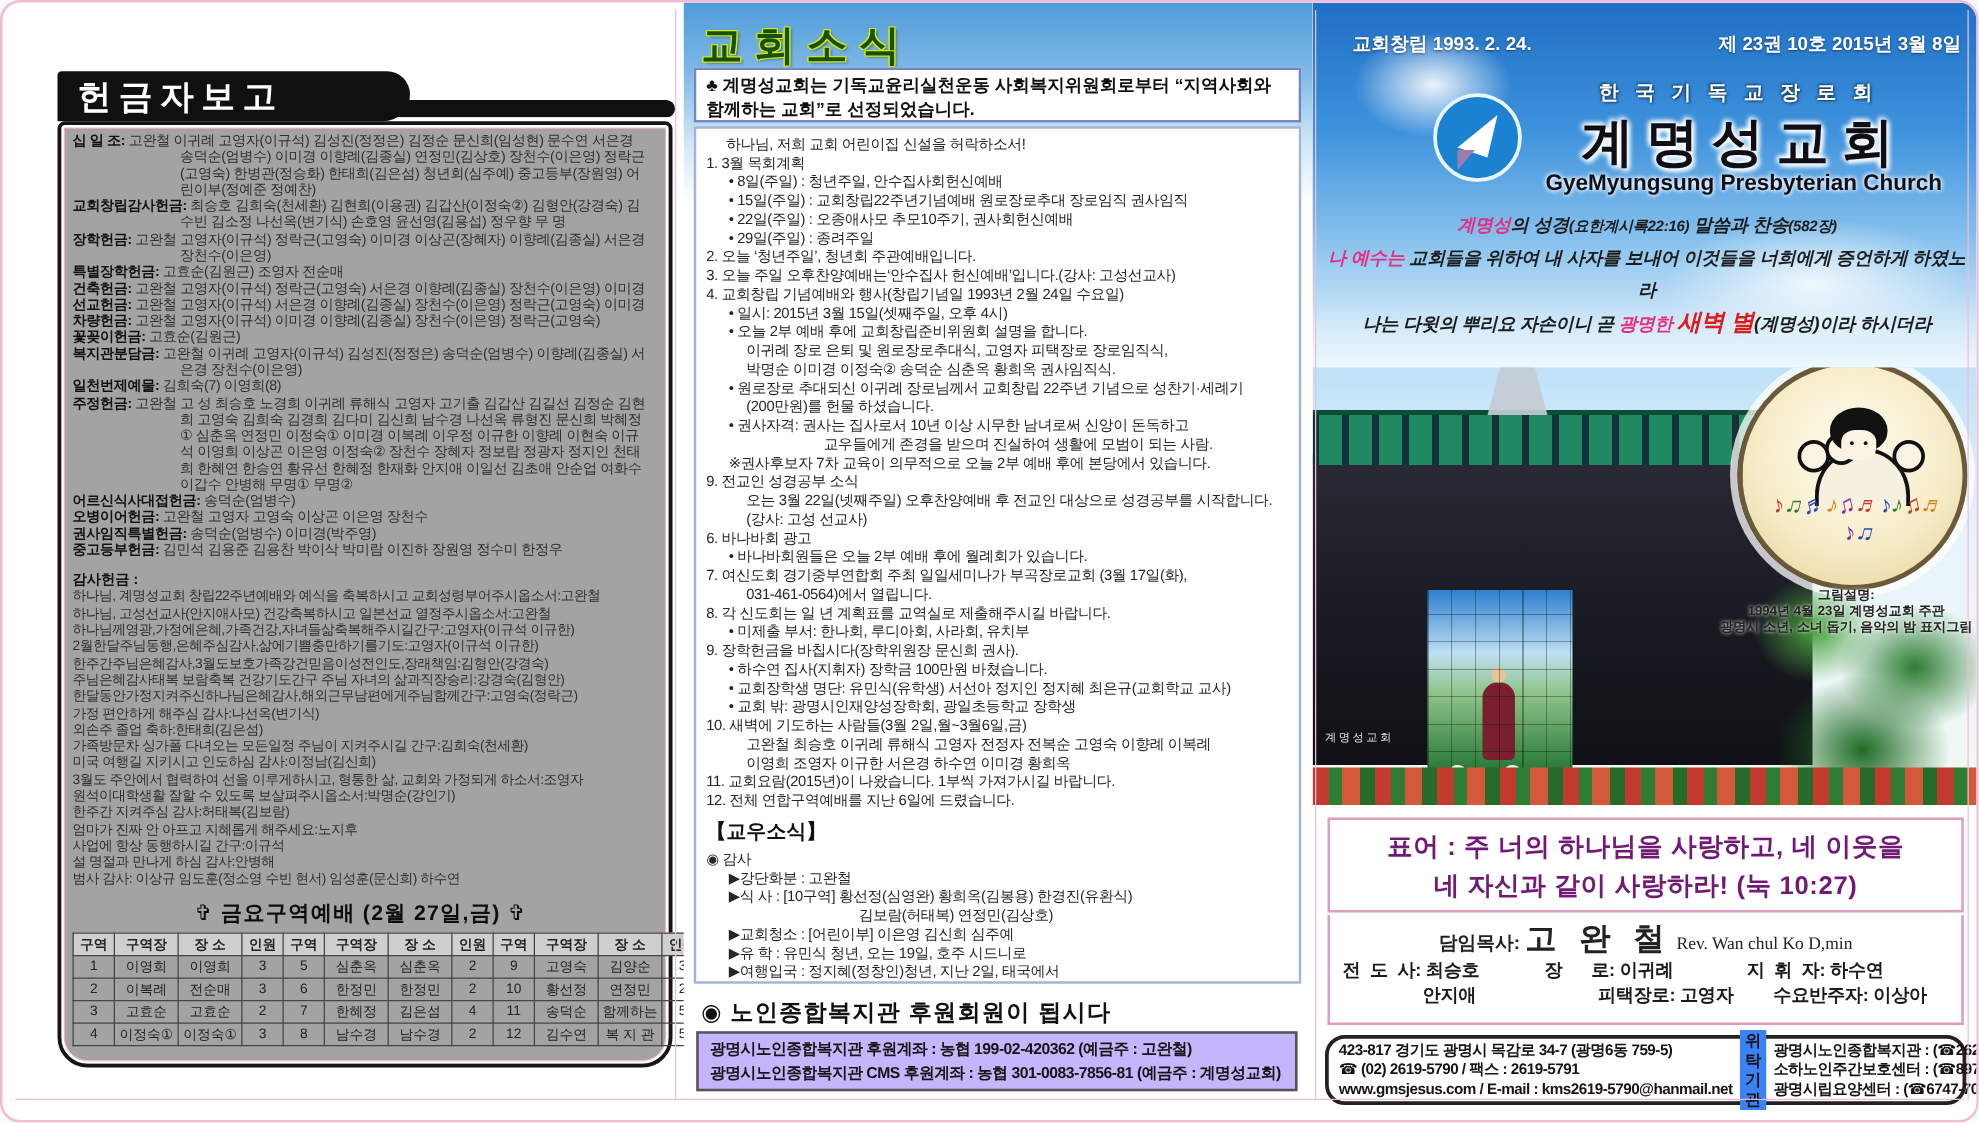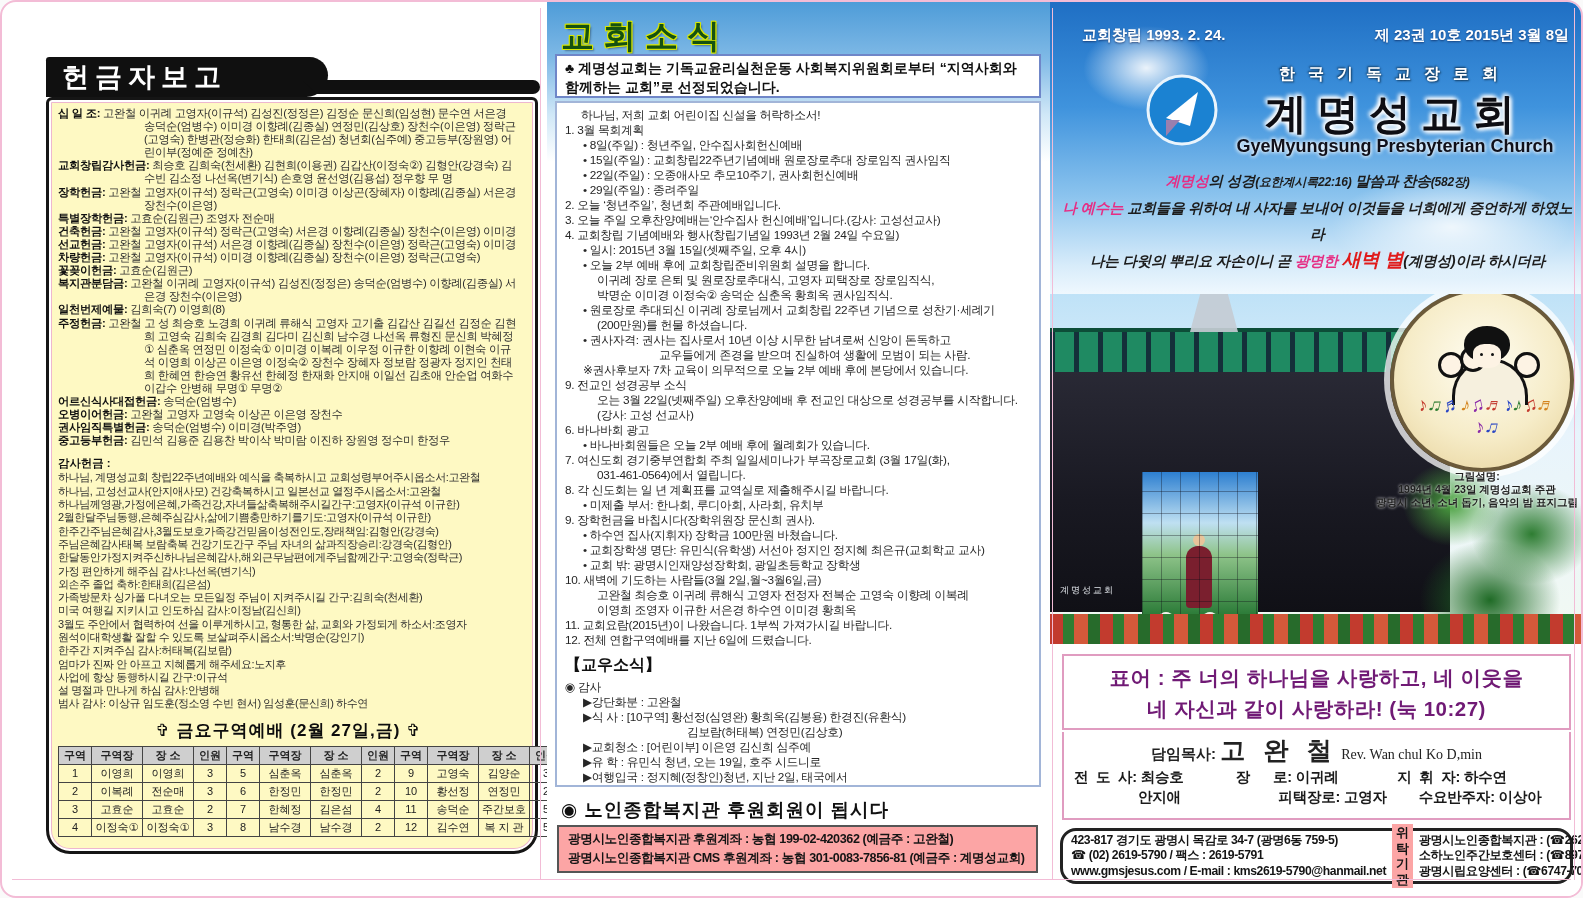--- a/index.html
+++ b/index.html
@@ -9,21 +9,21 @@
   .vline{position:absolute;top:6px;bottom:16px;width:1px;background:#f2bcd6;}
   .hline{position:absolute;left:10px;right:10px;bottom:16px;height:1px;background:#f2bcd6;}
 
   
   .left-panel{position:absolute;left:0;top:0;width:545px;height:898px;}
   .banner{position:absolute;left:44px;top:55px;width:282px;height:40px;background:#101010;
           border-radius:4px 22px 26px 0;display:flex;align-items:center;}
   .banner-label{color:#fff;font-size:27px;font-weight:bold;letter-spacing:6px;padding-left:16px;}
   .banner-tail{position:absolute;left:300px;top:78px;width:238px;height:14px;background:#101010;
                border-radius:0 12px 12px 0;clip-path:polygon(0 0,100% 0,100% 100%,6% 100%);}
-  .left-box{position:absolute;left:44px;top:95px;width:492px;height:757px;background:#fef9c3;
+  .left-box{position:absolute;left:44px;top:95px;width:492px;height:757px;background:#a3a3a3;
             border:3px solid #151515;border-radius:6px 6px 24px 24px;box-sizing:border-box;
             box-shadow:inset 0 0 0 2px #fff,inset 0 0 0 3px #eeb7cf;padding:7px 16px 0 9px;}
   .off-line{font-size:11.3px;line-height:13.1px;letter-spacing:-0.3px;padding-left:86px;text-indent:-86px;color:#2e2e2e;}
   .off-line .lab{font-weight:bold;color:#111;}
   .thx-title{font-size:11.4px;font-weight:bold;margin-top:9px;color:#111;}
   .thx-line{font-size:11px;line-height:13.3px;letter-spacing:-0.4px;color:#2e2e2e;white-space:nowrap;overflow:hidden;}
   .freg-title{margin-top:8px;text-align:center;font-size:17px;font-weight:bold;color:#0d0d0d;letter-spacing:1px;}
   table.freg{border-collapse:collapse;margin:4px auto 0;}
   table.freg th,table.freg td{border:1px solid #444;font-size:11px;padding:1px 3px;height:15px;
       text-align:center;min-width:26px;color:#222;white-space:nowrap;}
@@ -42,21 +42,21 @@
             box-sizing:border-box;padding:5px 8px 0 8px;overflow:hidden;}
   .ln{font-size:11.8px;line-height:15px;letter-spacing:-0.3px;color:#262626;}
   .i0{padding-left:18px;text-indent:-18px;}
   .i1{padding-left:30px;text-indent:-12px;}
   .i2{padding-left:32px;}
   .i3{padding-left:94px;}
   .i4{padding-left:122px;}
   .i5{padding-left:16px;}
   .member-title{font-size:16px;font-weight:bold;margin:7px 0 4px;color:#101010;}
   .support-title{position:absolute;left:14px;top:795px;font-size:18.5px;font-weight:bold;color:#101010;letter-spacing:1px;}
-  .acct-box{position:absolute;left:10px;right:12px;top:823px;height:48px;background:#fca5a5;border:2px solid #555;
+  .acct-box{position:absolute;left:10px;right:12px;top:823px;height:48px;background:#c4b5fd;border:2px solid #555;
             box-sizing:border-box;padding:3px 9px;}
   .acct-line{font-size:12.6px;font-weight:bold;line-height:19px;color:#141414;letter-spacing:-0.4px;white-space:nowrap;}
 
   
   .right-panel{position:absolute;left:1048px;top:0;width:535px;height:898px;background:#fff;overflow:hidden;}
   .r-sky{position:absolute;left:0;top:0;right:0;height:300px;
          background:
            radial-gradient(90px 60px at 18% 22%,rgba(255,255,255,.9),rgba(255,255,255,0) 70%),
            radial-gradient(160px 70px at 75% 75%,rgba(255,255,255,.8),rgba(255,255,255,0) 75%),
            linear-gradient(180deg,#1f6fc4 0%,#3f93dd 35%,#8cc4ee 65%,#d8ecfa 88%,#f5fbff 100%);}
@@ -127,21 +127,21 @@
   .s-head .hl{font-size:15px;font-weight:bold;}
   .s-head .hn{font-family:"Liberation Serif","DejaVu Serif",serif;font-size:25px;font-weight:bold;letter-spacing:6px;}
   .s-head .he{font-family:"Liberation Serif","DejaVu Serif",serif;font-size:14px;}
   .s-row{display:flex;}
   .s-cell{flex:1;font-size:14.5px;font-weight:bold;line-height:20px;color:#1a1a1a;white-space:pre;letter-spacing:-0.2px;}
   .s-cell.ind{padding-left:64px;}
   .contact-box{position:absolute;left:10px;right:12px;top:826px;height:56px;background:#fff;border:3px solid #222;
                border-radius:16px;box-sizing:border-box;display:flex;align-items:center;padding:2px 8px;gap:6px;}
   .c-col{white-space:nowrap;}
   .c-line{font-size:12.2px;font-weight:bold;line-height:15.5px;color:#141414;letter-spacing:-0.4px;}
-  .c-tag{background:#fca5a5;padding:1px 4px;}
+  .c-tag{background:#3b82f6;padding:1px 4px;}
   .c-tag .c-line{font-size:13px;}
 </style>
 </head>
 <body>
 
 <div class="page">
 
   <div class="left-panel">
     <div class="banner">
       <span class="banner-label">헌금자보고</span>
@@ -237,21 +237,21 @@
               <td>3</td>
               <td class="w">고효순</td>
               <td class="w">고효순</td>
               <td>2</td>
               <td>7</td>
               <td class="w">한혜정</td>
               <td class="w">김은섬</td>
               <td>4</td>
               <td>11</td>
               <td class="w">송덕순</td>
-              <td class="w">주간보호</td>
+              <td class="w">함께하는</td>
               <td>5</td>
             </tr>
             <tr>
               <td>4</td>
               <td class="w">이정숙①</td>
               <td class="w">이정숙①</td>
               <td>3</td>
               <td>8</td>
               <td class="w">남수경</td>
               <td class="w">남수경</td>

